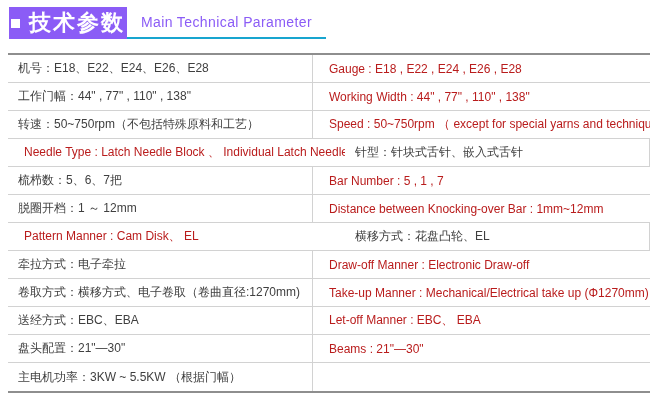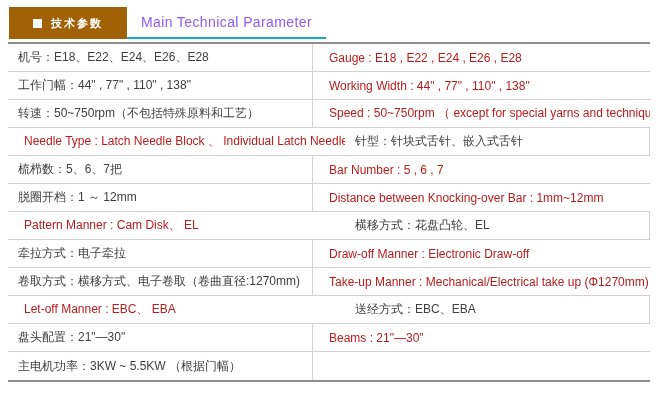--- a/index.html
+++ b/index.html
@@ -11,43 +11,43 @@
     overflow: hidden;
   }
 
   
   .header {
     position: absolute; left: 9px; top: 7px;
     height: 32px;
     display: flex; align-items: stretch;
   }
   .title-cn {
-    background: #a16207;
+    background: #8b5cf6;
     color: #ffffff;
     width: 118px;
     display: flex; align-items: center; justify-content: center;
-    font-weight: bold; font-size: 11px; letter-spacing: 2px;
+    font-weight: bold; font-size: 22px; letter-spacing: 2px;
   }
   .bullet {
     width: 9px; height: 9px; background: #ffffff;
     display: inline-block; margin-right: 9px; flex: 0 0 auto;
   }
   .title-en {
     width: 199px;
     box-sizing: border-box;
     border-bottom: 2px solid #18A5CF;
     color: #8b5cf6;
     font-size: 14px; letter-spacing: 0.4px;
     display: flex; align-items: center; justify-content: center;
     white-space: nowrap;
   }
 
   
   .table {
-    position: absolute; left: 8px; top: 42px;
+    position: absolute; left: 8px; top: 53px;
     width: 642px;
     border-top: 2px solid #8e8e8e;
     border-bottom: 2px solid #8e8e8e;
     box-sizing: border-box;
     background: #ffffff;
   }
   .row {
     display: flex;
     height: 28px;
     border-bottom: 1px solid #d2d2d2;
@@ -96,41 +96,41 @@
   <div class="row">
     <div class="cell cn-cell">转速：50~750rpm（不包括特殊原料和工艺）</div>
     <div class="cell en-cell">Speed : 50~750rpm （ except for special yarns and technique ）</div>
   </div>
   <div class="row">
     <div class="cell en-cell">Needle Type : Latch Needle Block 、 Individual Latch Needle</div>
     <div class="cell cn-cell">针型：针块式舌针、嵌入式舌针</div>
   </div>
   <div class="row">
     <div class="cell cn-cell">梳栉数：5、6、7把</div>
-    <div class="cell en-cell">Bar Number : 5 , 6 , 7</div>
+    <div class="cell en-cell">Bar Number : 5 , 1 , 7</div>
   </div>
   <div class="row">
     <div class="cell cn-cell">脱圈开档：1 ～ 12mm</div>
     <div class="cell en-cell">Distance between Knocking-over Bar : 1mm~12mm</div>
   </div>
   <div class="row">
     <div class="cell en-cell">Pattern Manner : Cam Disk、 EL</div>
     <div class="cell cn-cell">横移方式：花盘凸轮、EL</div>
   </div>
   <div class="row">
     <div class="cell cn-cell">牵拉方式：电子牵拉</div>
     <div class="cell en-cell">Draw-off Manner : Electronic Draw-off</div>
   </div>
   <div class="row">
     <div class="cell cn-cell">卷取方式：横移方式、电子卷取（卷曲直径:1270mm)</div>
     <div class="cell en-cell">Take-up Manner : Mechanical/Electrical take up (Φ1270mm)</div>
   </div>
   <div class="row">
+    <div class="cell cn-cell">送经方式：EBC、EBA</div>
     <div class="cell en-cell">Let-off Manner : EBC、 EBA</div>
-    <div class="cell cn-cell">送经方式：EBC、EBA</div>
   </div>
   <div class="row">
     <div class="cell cn-cell">盘头配置：21"—30"</div>
     <div class="cell en-cell">Beams : 21"—30"</div>
   </div>
   <div class="row">
     <div class="cell cn-cell">主电机功率：3KW ~ 5.5KW （根据门幅）</div>
   </div>
 </div>
 

